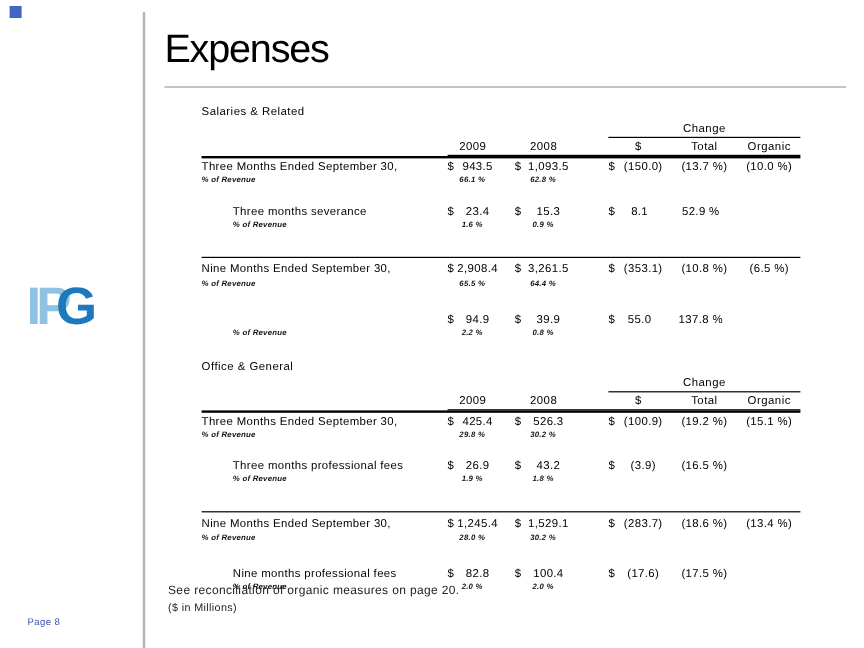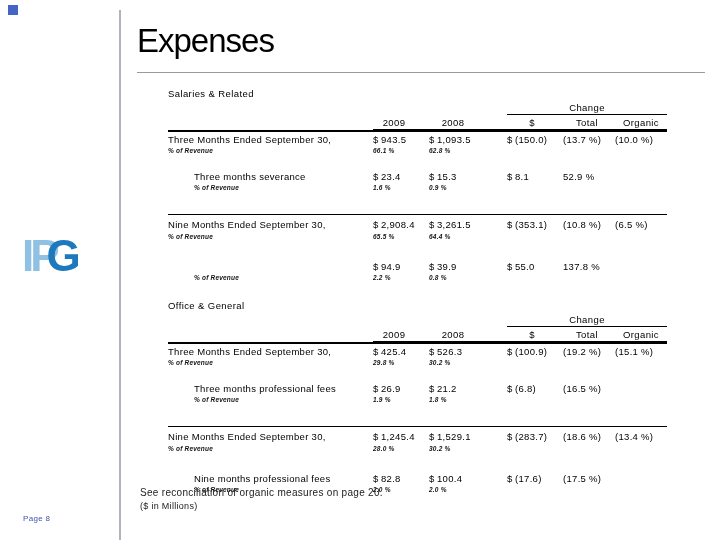--- a/index.html
+++ b/index.html
@@ -28,21 +28,21 @@
   .change-cell{grid-column:8/14;text-align:center;font-size:9.5px;letter-spacing:0.4px;border-bottom:1px solid #000;padding-bottom:1px;}
   .header-row{margin-top:2px;height:13px;position:relative;font-size:9.5px;letter-spacing:0.4px;}
   .header-underline{position:absolute;left:205px;right:0;bottom:0;height:1px;background:#000;}
   .hc{text-align:center;}
   .data-row{font-size:9.5px;letter-spacing:0.3px;height:12px;padding-top:2px;}
   .thick-top{border-top:2px solid #000;}
   .rule-top{border-top:1px solid #000;padding-top:4px;height:13px;}
   .lbl{white-space:nowrap;}
   .ind{padding-left:26px;}
   .sign{text-align:left;}
-  .num{text-align:left;white-space:nowrap;}
+  .num{text-align:center;white-space:nowrap;}
   .pad-paren{padding-right:6px;}
   .pct-row{font-size:6.5px;font-style:italic;font-weight:bold;letter-spacing:0.2px;height:9px;padding-top:1px;color:#111;}
   .pct-row .num{padding-right:1px;}
 
   .footnote1{position:absolute;left:140px;top:487px;font-size:10px;letter-spacing:0.3px;color:#222;}
   .footnote2{position:absolute;left:140px;top:501px;font-size:9px;letter-spacing:0.3px;color:#222;}
   .page-label{position:absolute;left:23px;top:514px;font-size:8px;letter-spacing:0.3px;}
 </style>
 </head>
 <body>
@@ -158,23 +158,23 @@
       <div class="grid pct-row">
         <div class="lbl" style="grid-column: 1 / 2;">% of Revenue</div>
         <div class="num" style="grid-column: 2 / 4;">29.8 %</div>
         <div class="num" style="grid-column: 5 / 7;">30.2 %</div>
       </div>
       <div class="grid data-row" style="margin-top: 13px;">
         <div class="lbl ind" style="grid-column: 1 / 2;">Three months professional fees</div>
         <div class="sign" style="grid-column: 2 / 3;">$</div>
         <div class="num" style="grid-column: 3 / 4;">26.9</div>
         <div class="sign" style="grid-column: 5 / 6;">$</div>
-        <div class="num" style="grid-column: 6 / 7;">21.2</div>
-        <div class="sign" style="grid-column: 8 / 9;">$</div>
-        <div class="num" style="grid-column: 9 / 10;">(6.8)</div>
+        <div class="num" style="grid-column: 6 / 7;">43.2</div>
+        <div class="sign" style="grid-column: 8 / 9;">$</div>
+        <div class="num" style="grid-column: 9 / 10;">(3.9)</div>
         <div class="num" style="grid-column: 11 / 12;">(16.5 %)</div>
       </div>
       <div class="grid pct-row">
         <div class="lbl ind" style="grid-column: 1 / 2;">% of Revenue</div>
         <div class="num" style="grid-column: 2 / 4;">1.9 %</div>
         <div class="num" style="grid-column: 5 / 7;">1.8 %</div>
       </div>
       <div class="grid data-row rule-top" style="margin-top: 21px;">
         <div class="lbl" style="grid-column: 1 / 2;">Nine Months Ended September 30,</div>
         <div class="sign" style="grid-column: 2 / 3;">$</div>

